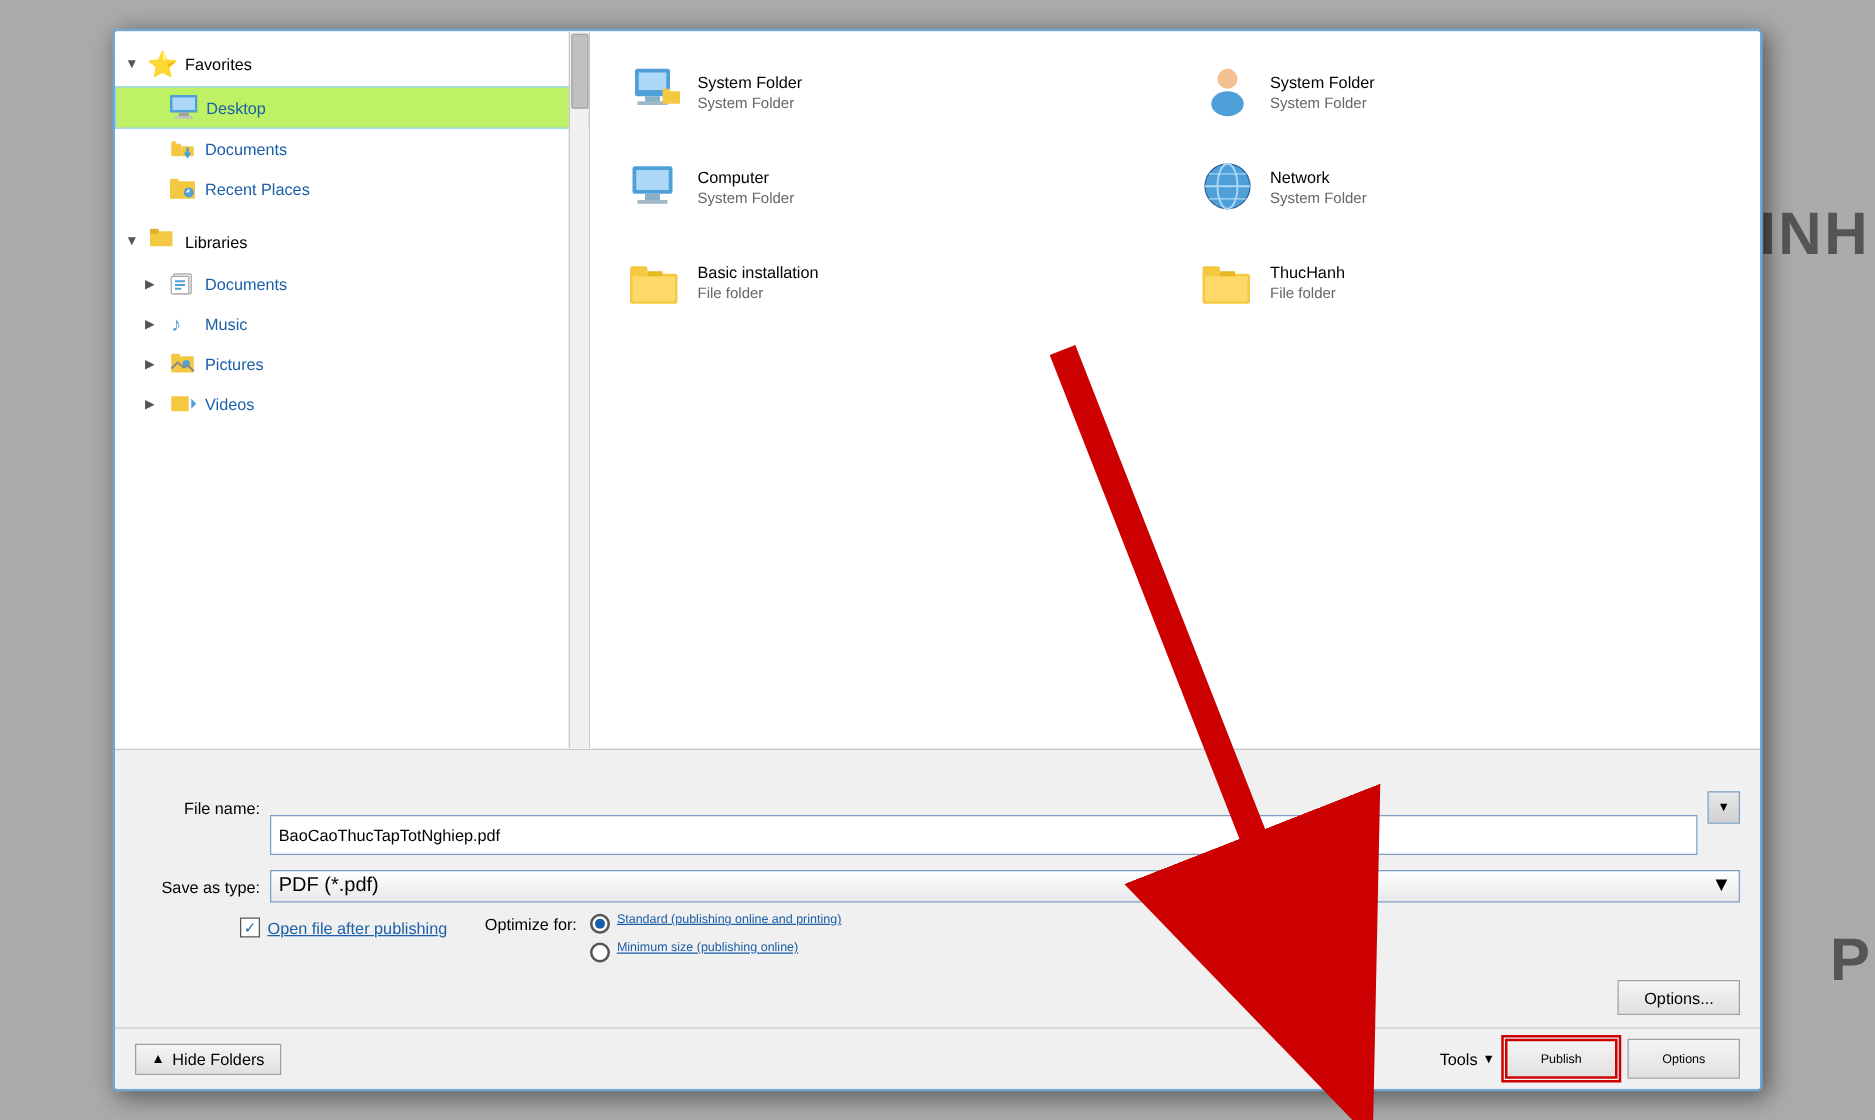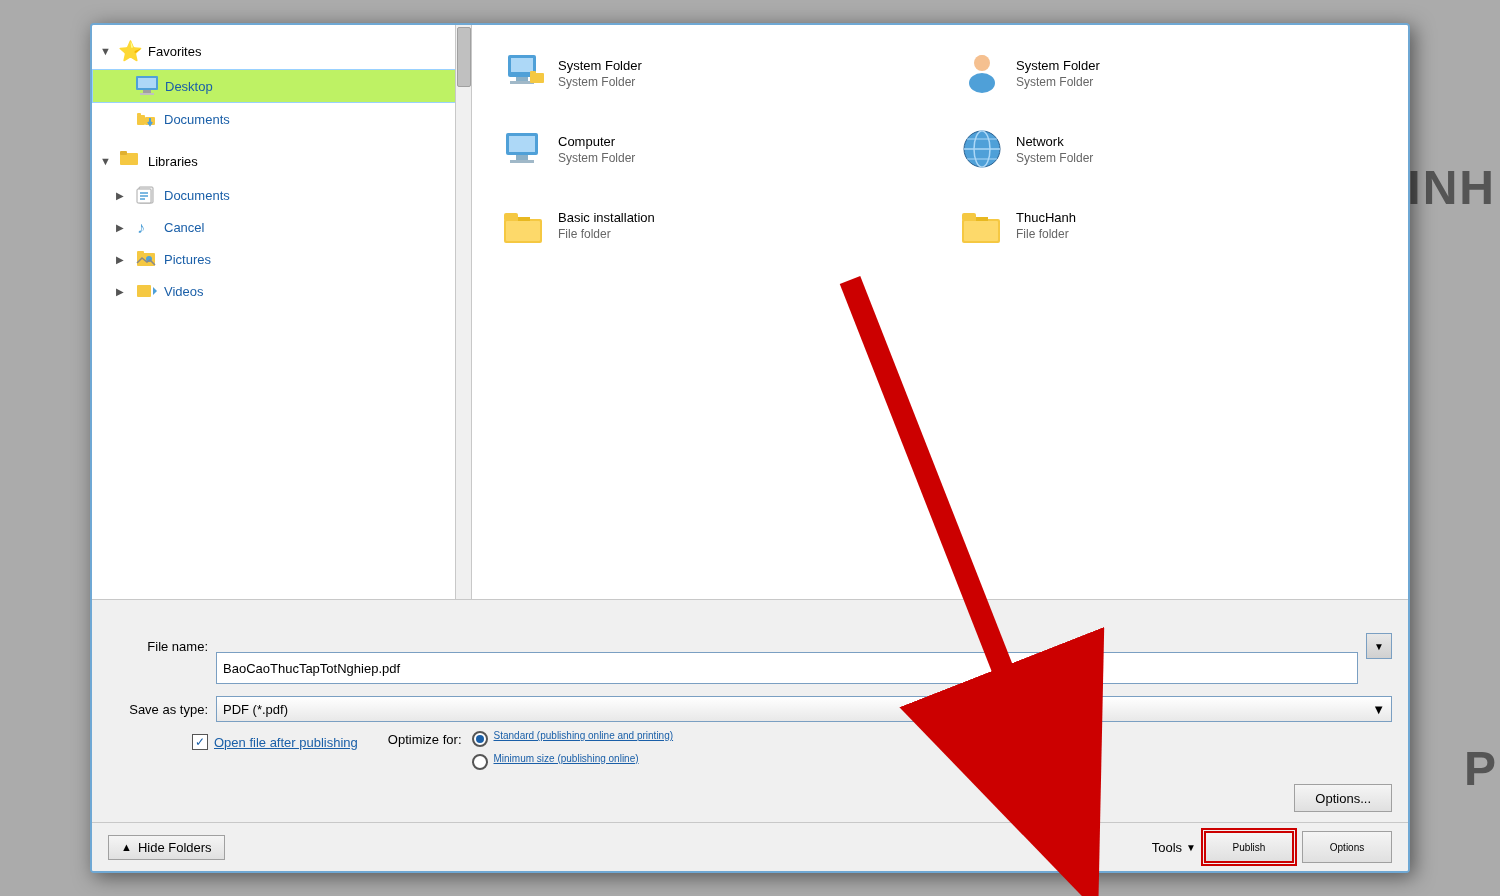--- a/index.html
+++ b/index.html
@@ -248,21 +248,21 @@
       padding: 4px 16px;
       gap: 8px;
     }
 
     .save-type-select {
       flex: 1;
       height: 26px;
       border: 1px solid #7a9fc2;
       background: linear-gradient(to bottom, #fff, #e8e8e8);
       padding: 2px 6px;
-      font-size: 13px;
+      font-size: 16px;
       display: flex;
       align-items: center;
       justify-content: space-between;
       cursor: pointer;
     }
 
     .checkbox-row {
       display: flex;
       align-items: center;
       gap: 6px;
@@ -472,20 +472,32 @@
             <rect x="2" y="6" width="8" height="10" fill="#f5c842" rx="1"></rect>
             <rect x="2" y="4" width="4" height="3" fill="#f5c842" rx="1"></rect>
             <rect x="10" y="8" width="10" height="8" fill="#f5c842" rx="1"></rect>
             <path d="M13 13 L15 16 L17 13" stroke="#4fa0d8" fill="none" stroke-width="2"></path>
             <line x1="15" y1="9" x2="15" y2="16" stroke="#4fa0d8" stroke-width="2"></line>
           </svg>
         </span>
         <span class="label">Documents</span>
       </div>
 
+      <div class="sidebar-item indent1">
+        <span class="arrow"></span>
+        <span class="icon">
+          <svg width="22" height="20" viewBox="0 0 22 20">
+            <rect x="1" y="4" width="20" height="14" fill="#f5c842" rx="1"></rect>
+            <rect x="1" y="2" width="7" height="4" fill="#f5c842" rx="1"></rect>
+            <circle cx="16" cy="13" r="4" fill="#4fa0d8"></circle>
+            <path d="M14 13 L16 11 L16 13" stroke="white" fill="none" stroke-width="1"></path>
+          </svg>
+        </span>
+        <span class="label">Recent Places</span>
+      </div>
 
       <div style="height:8px;"></div>
 
       <div class="sidebar-group-header">
         <span class="arrow">▼</span>
         <span class="icon">
           <svg width="22" height="20" viewBox="0 0 22 20">
             <rect x="2" y="4" width="18" height="12" fill="#f5c842" rx="1"></rect>
             <rect x="2" y="2" width="7" height="4" fill="#e0b030" rx="1"></rect>
           </svg>
@@ -507,21 +519,21 @@
         <span class="label">Documents</span>
       </div>
 
       <div class="sidebar-item indent1">
         <span class="arrow" style="font-size:10px;">▶</span>
         <span class="icon">
           <svg width="22" height="20" viewBox="0 0 22 20">
             <text x="2" y="16" font-size="16" fill="#4fa0d8">♪</text>
           </svg>
         </span>
-        <span class="label">Cancel</span>
+        <span class="label">Music</span>
       </div>
 
       <div class="sidebar-item indent1">
         <span class="arrow" style="font-size:10px;">▶</span>
         <span class="icon">
           <svg width="22" height="20" viewBox="0 0 22 20">
             <rect x="2" y="4" width="18" height="13" fill="#f5c842" rx="1"></rect>
             <rect x="2" y="2" width="7" height="4" fill="#f5c842" rx="1"></rect>
             <circle cx="14" cy="10" r="3" fill="#4fa0d8"></circle>
             <path d="M2 14 L7 9 L12 13 L15 11 L20 16" stroke="#888" fill="none" stroke-width="1.5"></path>

